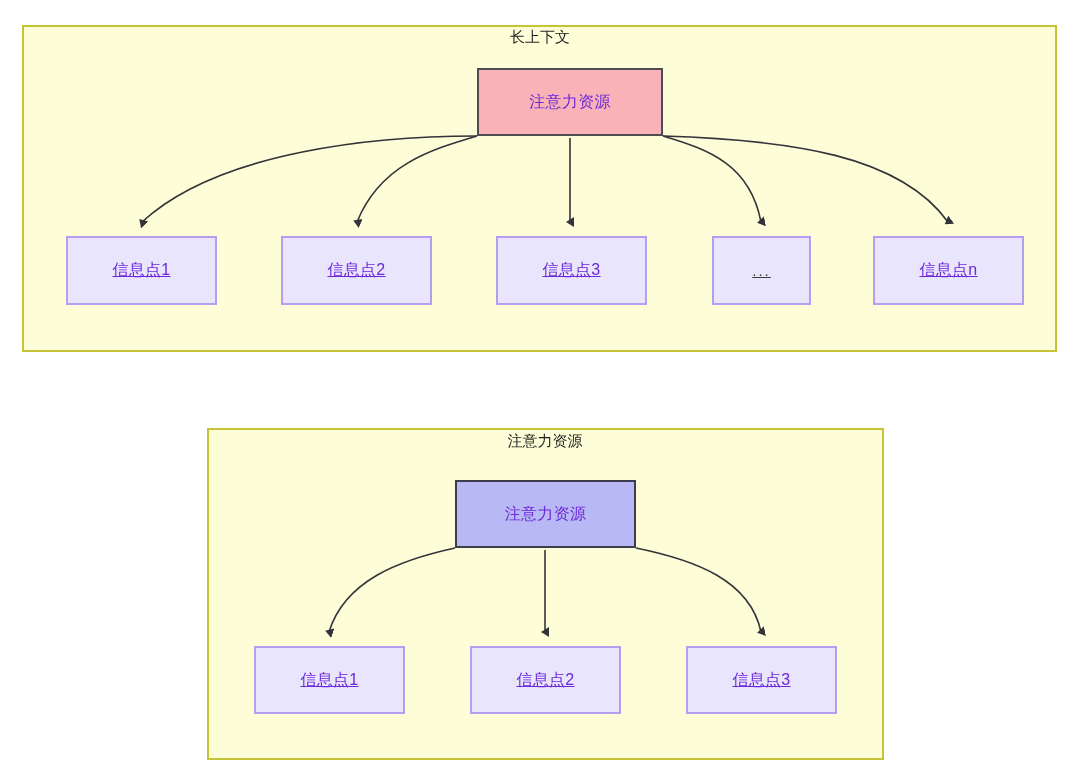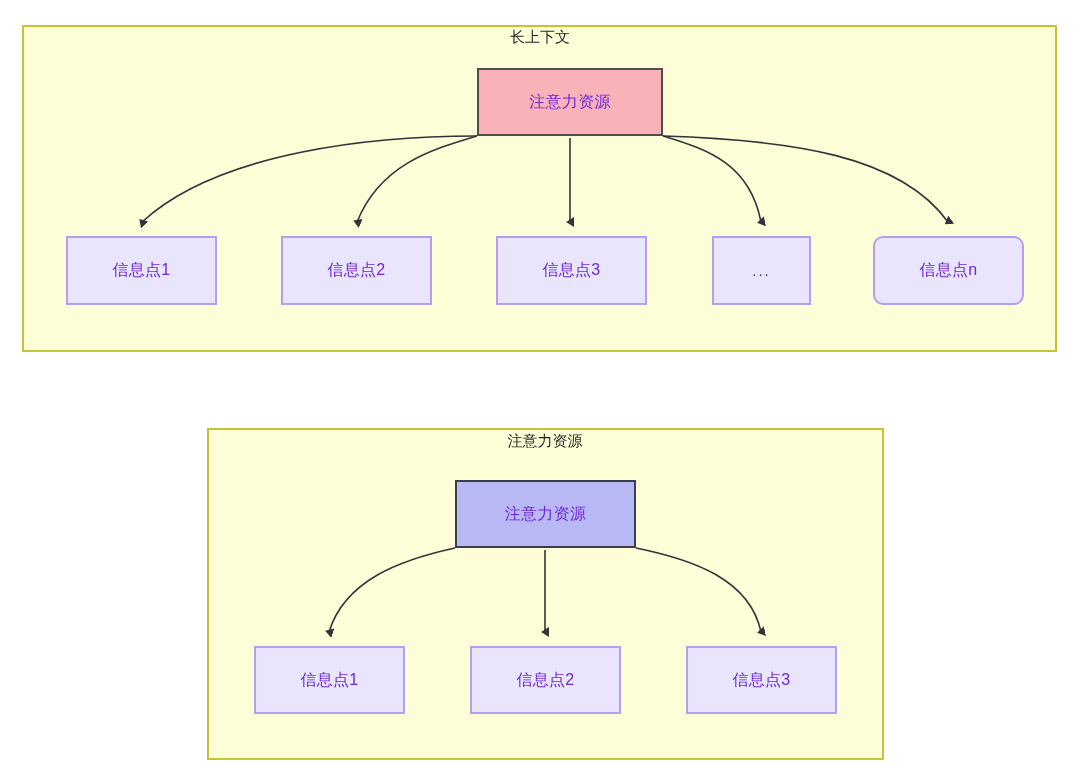--- a/index.html
+++ b/index.html
@@ -57,20 +57,21 @@
     background: #f9b3b8;
     border: 2px solid #4d4d52;
   }
   .node-root-short {
     background: #b8b8f5;
     border: 2px solid #3d3d4d;
   }
   .node-leaf {
     background: #e8e5fd;
     border: 2px solid #b59df0;
+    text-decoration: underline;
   }
   .node-ellipsis {
     font-size: 15px;
     color: #3a3a3a;
     letter-spacing: 2px;
   }
 </style>
 </head>
 <body>
 
@@ -103,21 +104,21 @@
   </div>
   <div class="node node-leaf" style="left:281px; top:236px; width:151px; height:69px;">
     <span>信息点2</span>
   </div>
   <div class="node node-leaf" style="left:496px; top:236px; width:151px; height:69px;">
     <span>信息点3</span>
   </div>
   <div class="node node-leaf node-ellipsis" style="left:712px; top:236px; width:99px; height:69px;">
     <span>...</span>
   </div>
-  <div class="node node-leaf" style="left:873px; top:236px; width:151px; height:69px;border-radius:10px;">
+  <div class="node node-leaf" style="left:873px; top:236px; width:151px; height:69px;">
     <span>信息点n</span>
   </div>
 
   <div class="group-box" style="left:207px; top:428px; width:677px; height:332px;"></div>
   <div class="group-title" style="left:485px; top:432px; width:120px;">注意力资源</div>
 
   <svg class="svg-layer" viewBox="0 0 1080 774" xmlns="http://www.w3.org/2000/svg">
     <defs>
       <marker id="arrowB" markerWidth="10" markerHeight="8" refX="5" refY="4" orient="auto" markerUnits="userSpaceOnUse">
         <path d="M0,0 L10,0 L5,8 z" fill="#33333a"></path>

